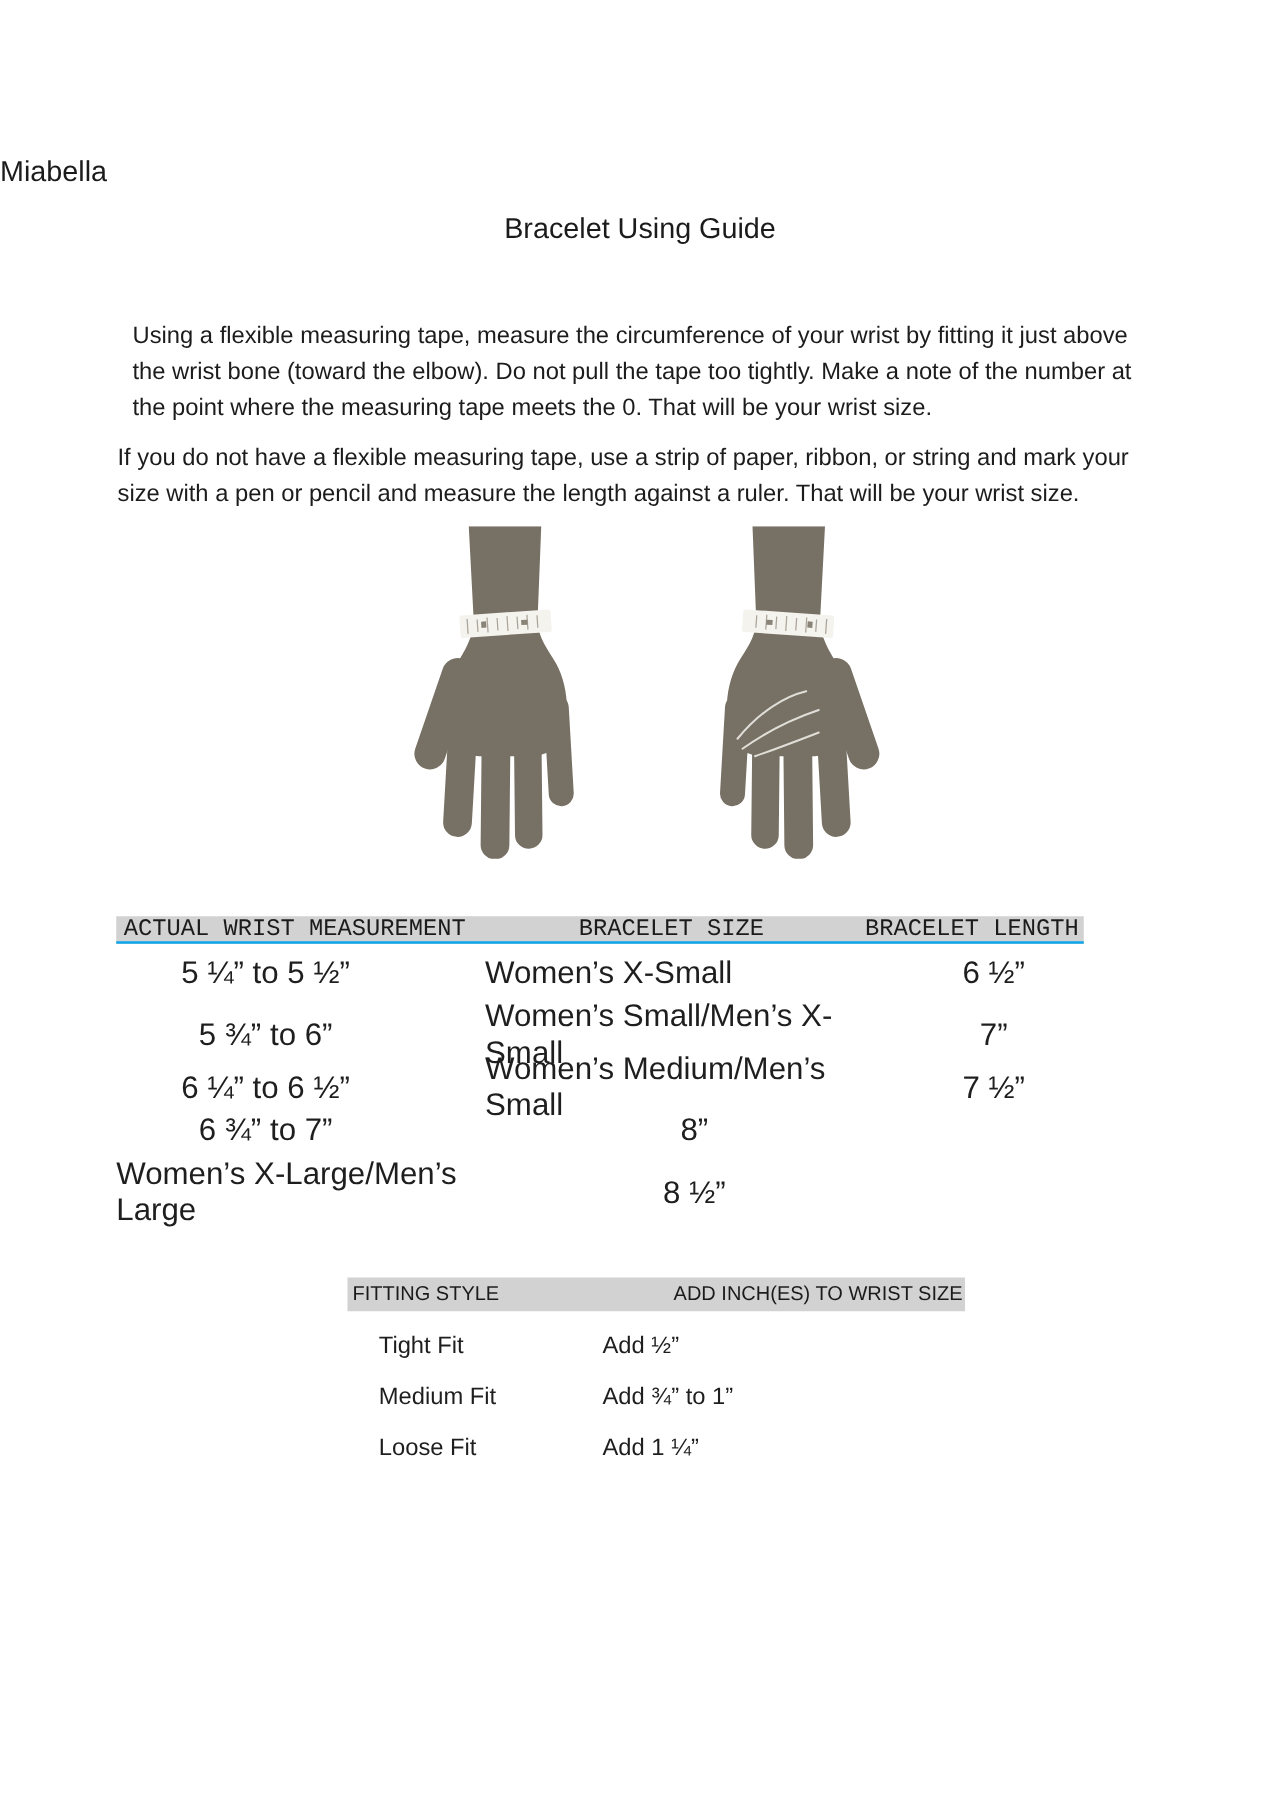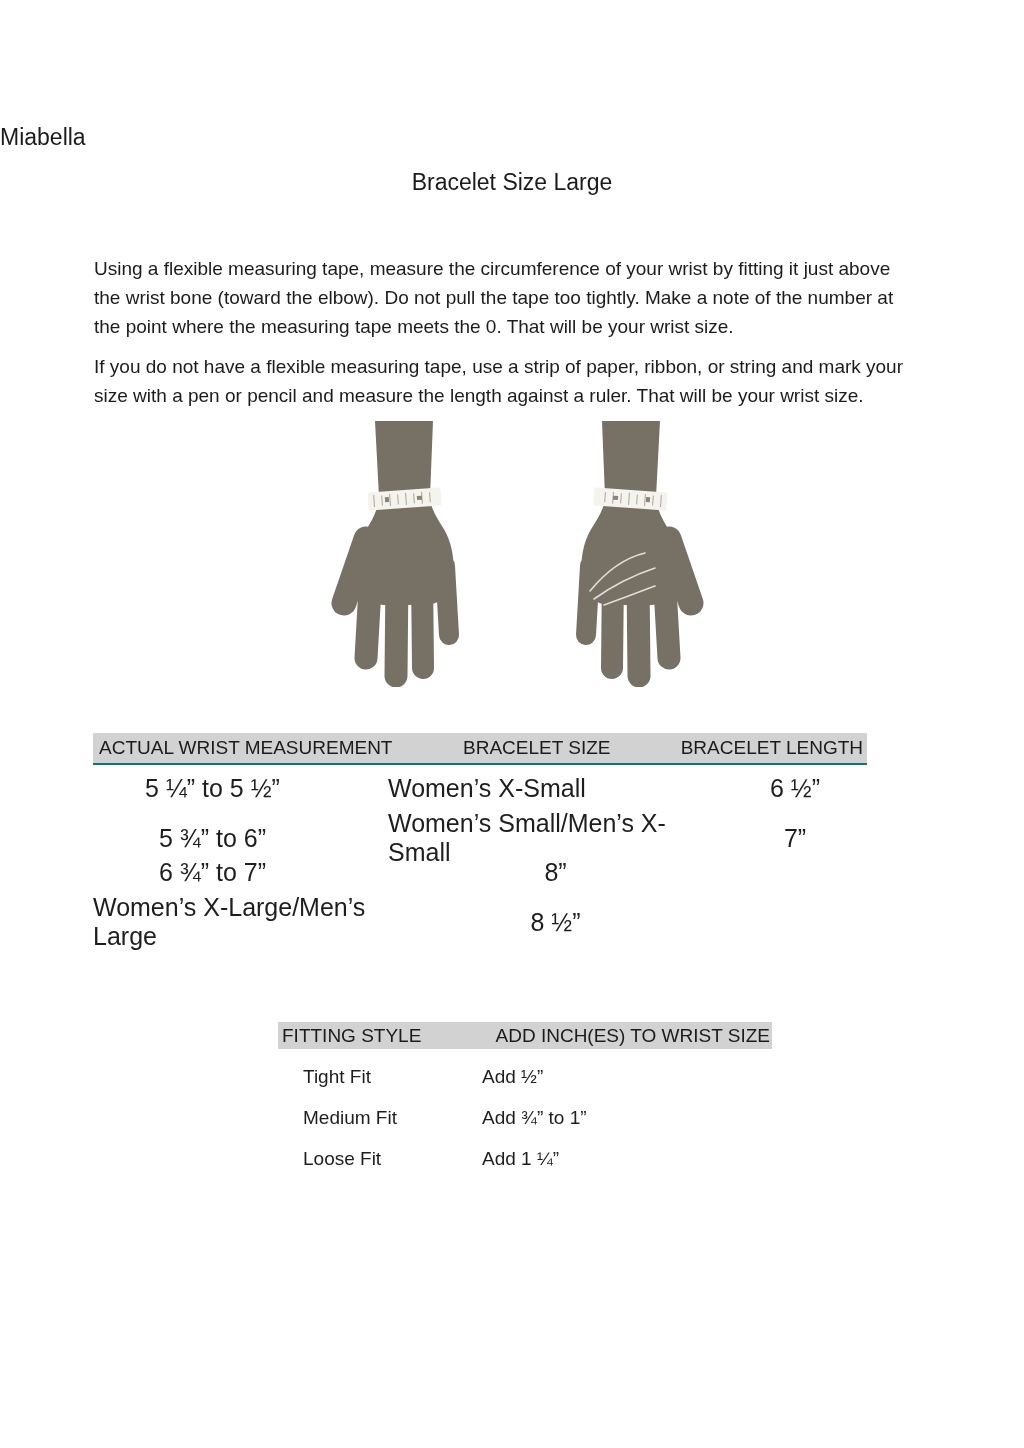--- a/index.html
+++ b/index.html
@@ -26,39 +26,40 @@
     text-align: center;
     font-size: 23px; line-height: 26px;
     color: #1b1b1b;
   }
   .para {
     position: absolute;
     left: 94px; width: 826px;
     font-size: 19px; line-height: 29px;
     color: #1c1c1c;
   }
-  .para-1 { top: 254px; }
+  .para-1 { top: 254px; margin-left: 12px; }
   .para-2 { top: 352px; }
   .hands-wrap {
     position: absolute;
     left: 325px; top: 421px;
     width: 380px; height: 266px;
   }
   
   .size-table {
     position: absolute;
     left: 93px; top: 733px; width: 774px;
   }
   .tbl-header {
     position: relative;
     background: #d2d2d2;
-    height: 32px;
-    border-bottom: 2px solid #0f766e;
+    height: 22px;
+    border-bottom: 2px solid #0ea5e9;
     font-size: 19px;
     color: #1b1b1b;
+    font-family: Liberation Mono, monospace;
   }
   .tbl-header .h-left  { position: absolute; left: 6px;  top: 50%; transform: translateY(-50%); white-space: nowrap; }
   .tbl-header .h-mid   { position: absolute; left: 370px; top: 50%; transform: translateY(-50%); white-space: nowrap; }
   .tbl-header .h-right { position: absolute; right: 4px; top: 50%; transform: translateY(-50%); white-space: nowrap; }
   .size-rows { margin-top: 2px; }
   .size-row {
     display: grid;
     grid-template-columns: 295px 315px 164px;
     height: 42px;
     align-items: center;
@@ -69,21 +70,21 @@
   .size-row .c-length  { text-align: center; padding-left: 20px; }
   
   .fit-table {
     position: absolute;
     left: 278px; top: 1022px; width: 494px;
   }
   .fit-header {
     position: relative;
     background: #d2d2d2;
     height: 27px;
-    font-size: 19px;
+    font-size: 16px;
     color: #1b1b1b;
   }
   .fit-header .h-left  { position: absolute; left: 4px;  top: 50%; transform: translateY(-50%); white-space: nowrap; }
   .fit-header .h-right { position: absolute; right: 2px; top: 50%; transform: translateY(-50%); white-space: nowrap; }
   .fit-rows { margin-top: 7px; }
   .fit-row {
     display: grid;
     grid-template-columns: 182px 1fr;
     height: 41px;
     align-items: center;
@@ -97,21 +98,21 @@
     font-size: 26px; line-height: 34px;
     color: #1a1a1a;
   }
 </style>
 </head>
 <body>
 
 <div class="page">
 
   <div class="doc-title">Miabella</div>
-  <div class="doc-subtitle">Bracelet Size Large</div>
+  <div class="doc-subtitle">Bracelet Using Guide</div>
 
   <p class="para para-1">Using a flexible measuring tape, measure the circumference of your wrist by fitting it just above the wrist bone (toward the elbow). Do not pull the tape too tightly. Make a note of the number at the point where the measuring tape meets the 0. That will be your wrist size.</p>
   <p class="para para-2">If you do not have a flexible measuring tape, use a strip of paper, ribbon, or string and mark your size with a pen or pencil and measure the length against a ruler. That will be your wrist size.</p>
 
   <div class="hands-wrap">
     <svg width="380" height="266" viewBox="0 0 380 266">
       <defs>
         <g id="hand">
           <path fill="#777064" d="M40,0 L98,0 L95,76
                    C96,90 103,98 110,110
@@ -169,20 +170,25 @@
         <div class="c-measure">5 ¼” to 5 ½”</div>
         <div class="c-size">Women’s X-Small</div>
         <div class="c-length">6 ½”</div>
       </div>
       <div class="size-row">
         <div class="c-measure">5 ¾” to 6”</div>
         <div class="c-size">Women’s Small/Men’s X-Small</div>
         <div class="c-length">7”</div>
       </div>
       <div class="size-row">
+        <div class="c-measure">6 ¼” to 6 ½”</div>
+        <div class="c-size">Women’s Medium/Men’s Small</div>
+        <div class="c-length">7 ½”</div>
+      </div>
+      <div class="size-row">
         <div class="c-measure">6 ¾” to 7”</div>
         <div class="c-length">8”</div>
       </div>
       <div class="size-row">
         <div class="c-size">Women’s X-Large/Men’s Large</div>
         <div class="c-length">8 ½”</div>
       </div>
     </div>
   </div>
 

